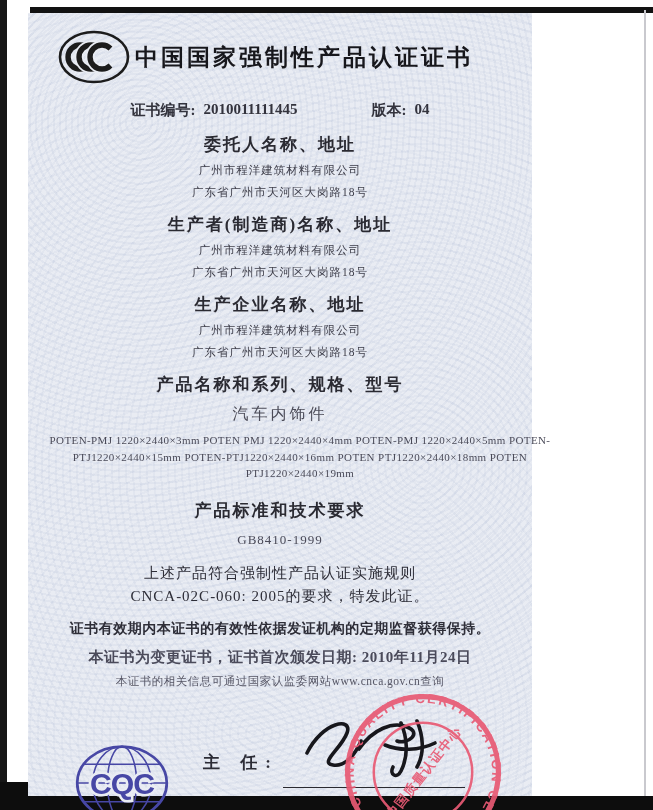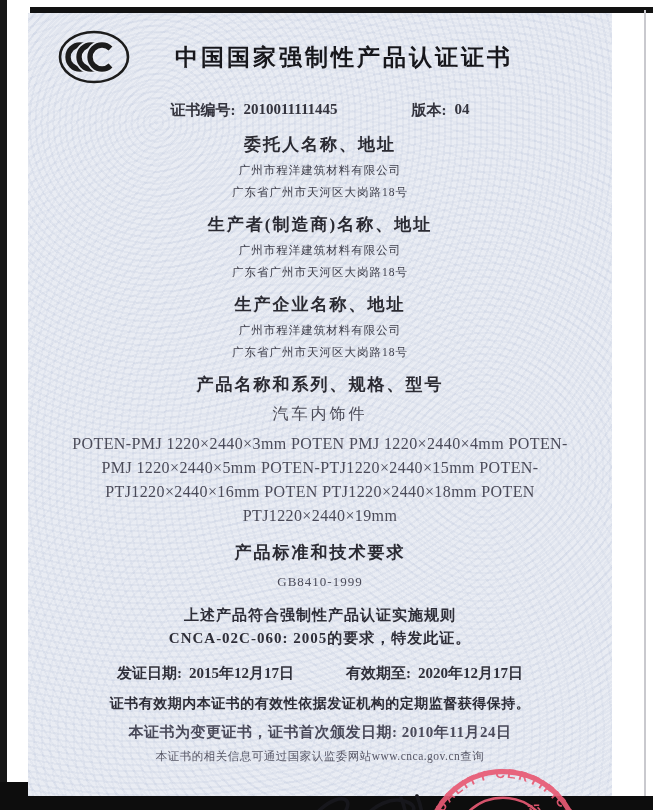--- a/index.html
+++ b/index.html
@@ -10,44 +10,44 @@
     color:#2b2b33;
   }
   
   .edge-left{position:absolute;left:0;top:0;width:7px;height:810px;background:#161616;}
   .edge-top{position:absolute;left:30px;top:7px;width:623px;height:6px;background:#121212;}
   .edge-bottom{position:absolute;left:0;top:796px;width:653px;height:14px;background:#0d0d0d;}
   .corner-bl{position:absolute;left:0;top:782px;width:96px;height:28px;background:#0d0d0d;}
   .edge-right-line{position:absolute;left:644px;top:10px;width:2px;height:786px;background:#c9c9ce;}
 
   .paper{
-    position:absolute;left:28px;top:13px;width:584px;height:783px;
+    position:absolute;left:28px;top:13px;width:504px;height:783px;
     background-color:#e9ecf3;
     background-image:
       repeating-radial-gradient(circle at 22% 14%, rgba(108,130,178,.07) 0 2px, rgba(108,130,178,0) 2px 6px),
       repeating-radial-gradient(circle at 78% 58%, rgba(108,130,178,.06) 0 2px, rgba(108,130,178,0) 2px 7px),
       repeating-radial-gradient(circle at 45% 92%, rgba(108,130,178,.05) 0 2px, rgba(108,130,178,0) 2px 8px);
     box-sizing:border-box;padding:14px 18px 12px 18px;
     text-align:center;
   }
 
   .header{display:flex;align-items:center;margin-top:2px;}
   .ccc-logo{flex:0 0 auto;margin-left:10px;}
   .title{flex:1;font-size:23px;font-weight:bold;letter-spacing:3px;color:#17171c;margin-right:38px;}
 
   .cert-row{display:flex;justify-content:center;gap:74px;margin-top:16px;font-size:15px;font-weight:bold;color:#33333d;}
   .cert-row .pair{display:flex;gap:8px;}
 
   .sec-heading{font-size:17px;font-weight:bold;letter-spacing:2px;margin-top:13px;color:#2a2a32;}
   .sec-line{font-size:11.5px;margin-top:7px;color:#3e3e4a;letter-spacing:1px;}
   .product-name{font-size:16px;margin-top:8px;color:#4c4c58;letter-spacing:3px;}
-  .models{font-size:16px;margin:7px auto 8px auto;width:508px;line-height:1.5;color:#4a4a58;letter-spacing:.4px;}
+  .models{font-size:11px;margin:7px auto 17px auto;width:508px;line-height:1.5;color:#4a4a58;letter-spacing:.4px;}
   .standard-val{font-size:13px;margin-top:10px;color:#4a4a58;letter-spacing:1px;}
 
-  .statement{margin-top:14px;font-size:15px;font-weight:bold;line-height:1.55;color:#2e2e38;letter-spacing:1px;}
+  .statement{margin-top:14px;font-size:15px;font-weight:normal;line-height:1.55;color:#2e2e38;letter-spacing:1px;}
 
   .dates-row{display:flex;justify-content:center;gap:52px;margin-top:13px;font-size:15px;font-weight:bold;color:#30303a;}
   .dates-row .pair{display:flex;gap:7px;}
   .maintenance{margin-top:12px;font-size:14px;font-weight:bold;letter-spacing:.5px;color:#2e2e38;}
   .change-note{margin-top:10px;font-size:15px;font-weight:bold;color:#4a4a5a;letter-spacing:.5px;}
   .info-note{margin-top:7px;font-size:11.5px;color:#565665;letter-spacing:.5px;}
 
   .footer{position:relative;height:196px;margin-top:4px;text-align:left;}
   .cqc-logo{position:absolute;left:26px;top:48px;}
   .sig-col{position:absolute;left:138px;top:18px;width:300px;text-align:center;}
@@ -109,30 +109,20 @@
   <div class="models">POTEN-PMJ 1220×2440×3mm POTEN PMJ 1220×2440×4mm POTEN-PMJ 1220×2440×5mm POTEN-PTJ1220×2440×15mm POTEN-PTJ1220×2440×16mm POTEN PTJ1220×2440×18mm POTEN PTJ1220×2440×19mm</div>
 
   <div class="sec-heading">产品标准和技术要求</div>
   <div class="standard-val">GB8410-1999</div>
 
   <div class="statement">
     <div>上述产品符合强制性产品认证实施规则</div>
     <div>CNCA-02C-060: 2005的要求，特发此证。</div>
   </div>
 
-  <div class="dates-row">
-    <div class="pair">
-      <span>发证日期:</span>
-      <span>2015年12月17日</span>
-    </div>
-    <div class="pair">
-      <span>有效期至:</span>
-      <span>2020年12月17日</span>
-    </div>
-  </div>
   <div class="maintenance">证书有效期内本证书的有效性依据发证机构的定期监督获得保持。</div>
   <div class="change-note">本证书为变更证书，证书首次颁发日期: 2010年11月24日</div>
   <div class="info-note">本证书的相关信息可通过国家认监委网站www.cnca.gov.cn查询</div>
 
   <div class="footer">
 
     <svg class="cqc-logo" width="100" height="84" viewBox="0 0 96 80">
       <g fill="none" stroke="#4747a5" stroke-width="2">
         <ellipse cx="48" cy="40" rx="43" ry="35" stroke-width="2.6"></ellipse>
         <ellipse cx="48" cy="40" rx="28" ry="35" stroke-width="1.5"></ellipse>

